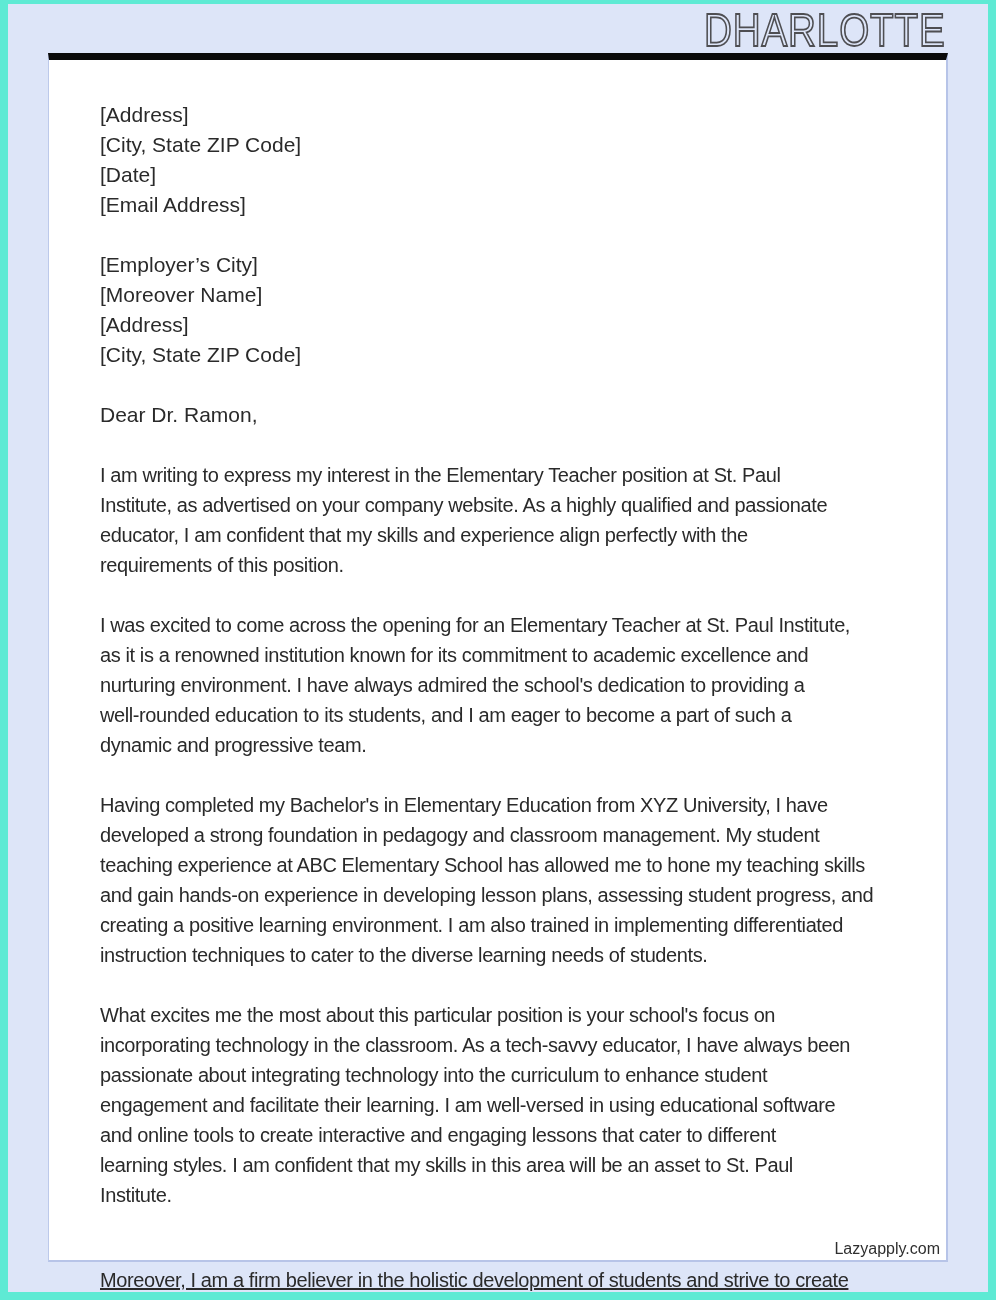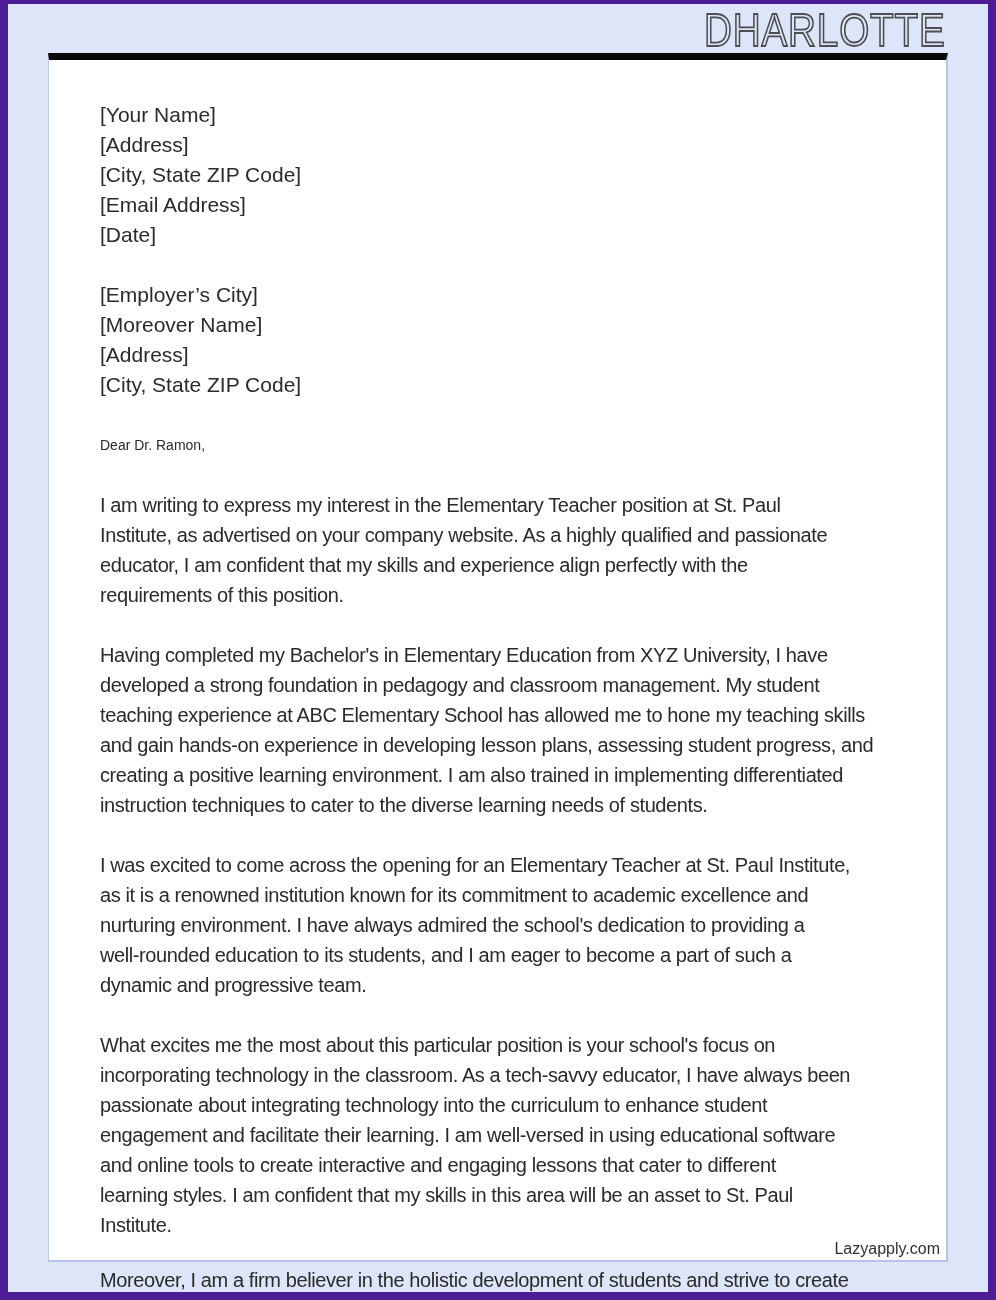--- a/index.html
+++ b/index.html
@@ -7,21 +7,21 @@
     padding: 0;
     width: 996px;
     height: 1300px;
     overflow: hidden;
     font-family: "Liberation Sans", "DejaVu Sans", sans-serif;
   }
   .frame {
     position: absolute;
     left: 0; top: 0;
     width: 996px; height: 1300px;
-    background: #4c1d95;
+    background: #5eead4;
   }
   .canvas {
     position: absolute;
     top: 4px; left: 8px; right: 8px; bottom: 8px;
     background: #dde5f8;
     overflow: hidden;
   }
   .logo {
     position: absolute;
     top: 0px;
@@ -66,86 +66,86 @@
   .para {
     margin: 2px 0 30px 0;
     font-size: 20px;
     line-height: 30px;
     letter-spacing: -0.4px;
     white-space: pre-line;
     color: #2a2a2a;
   }
   .salutation {
     margin: 0 0 30px 0;
-    font-size: 14px;
+    font-size: 21px;
     line-height: 30px;
   }
   .watermark {
     position: absolute;
     right: 6px;
     bottom: 1px;
     font-size: 16px;
     line-height: 20px;
     color: #2f2f2f;
   }
   .overflow-line {
     position: absolute;
     left: 92px;
     top: 1261px;
     width: 860px;
     font-size: 20px;
     line-height: 30px;
     letter-spacing: -0.4px;
     color: #2a2a2a;
     white-space: nowrap;
+    text-decoration: underline;
   }
 </style>
 </head>
 <body>
 
 <div class="frame">
   <div class="canvas">
 
     <div class="logo">DHARLOTTE</div>
 
     <div class="page">
       <div class="page-inner">
 
         <div class="block">
-          <div class="line">[Your Name]</div>
           <div class="line">[Address]</div>
           <div class="line">[City, State ZIP Code]</div>
+          <div class="line">[Date]</div>
           <div class="line">[Email Address]</div>
-          <div class="line">[Date]</div>
         </div>
 
         <div class="block">
           <div class="line">[Employer’s City]</div>
           <div class="line">[Moreover Name]</div>
           <div class="line">[Address]</div>
           <div class="line">[City, State ZIP Code]</div>
         </div>
 
         <div class="salutation">Dear Dr. Ramon,</div>
 
         <div class="para">I am writing to express my interest in the Elementary Teacher position at St. Paul
 Institute, as advertised on your company website. As a highly qualified and passionate
 educator, I am confident that my skills and experience align perfectly with the
 requirements of this position.</div>
+        <div class="para">I was excited to come across the opening for an Elementary Teacher at St. Paul Institute,
+as it is a renowned institution known for its commitment to academic excellence and
+nurturing environment. I have always admired the school's dedication to providing a
+well-rounded education to its students, and I am eager to become a part of such a
+dynamic and progressive team.</div>
         <div class="para">Having completed my Bachelor's in Elementary Education from XYZ University, I have
 developed a strong foundation in pedagogy and classroom management. My student
 teaching experience at ABC Elementary School has allowed me to hone my teaching skills
 and gain hands-on experience in developing lesson plans, assessing student progress, and
 creating a positive learning environment. I am also trained in implementing differentiated
 instruction techniques to cater to the diverse learning needs of students.</div>
-        <div class="para">I was excited to come across the opening for an Elementary Teacher at St. Paul Institute,
-as it is a renowned institution known for its commitment to academic excellence and
-nurturing environment. I have always admired the school's dedication to providing a
-well-rounded education to its students, and I am eager to become a part of such a
-dynamic and progressive team.</div>
         <div class="para">What excites me the most about this particular position is your school's focus on
 incorporating technology in the classroom. As a tech-savvy educator, I have always been
 passionate about integrating technology into the curriculum to enhance student
 engagement and facilitate their learning. I am well-versed in using educational software
 and online tools to create interactive and engaging lessons that cater to different
 learning styles. I am confident that my skills in this area will be an asset to St. Paul
 Institute.</div>
 
       </div>
       <div class="watermark">Lazyapply.com</div>

